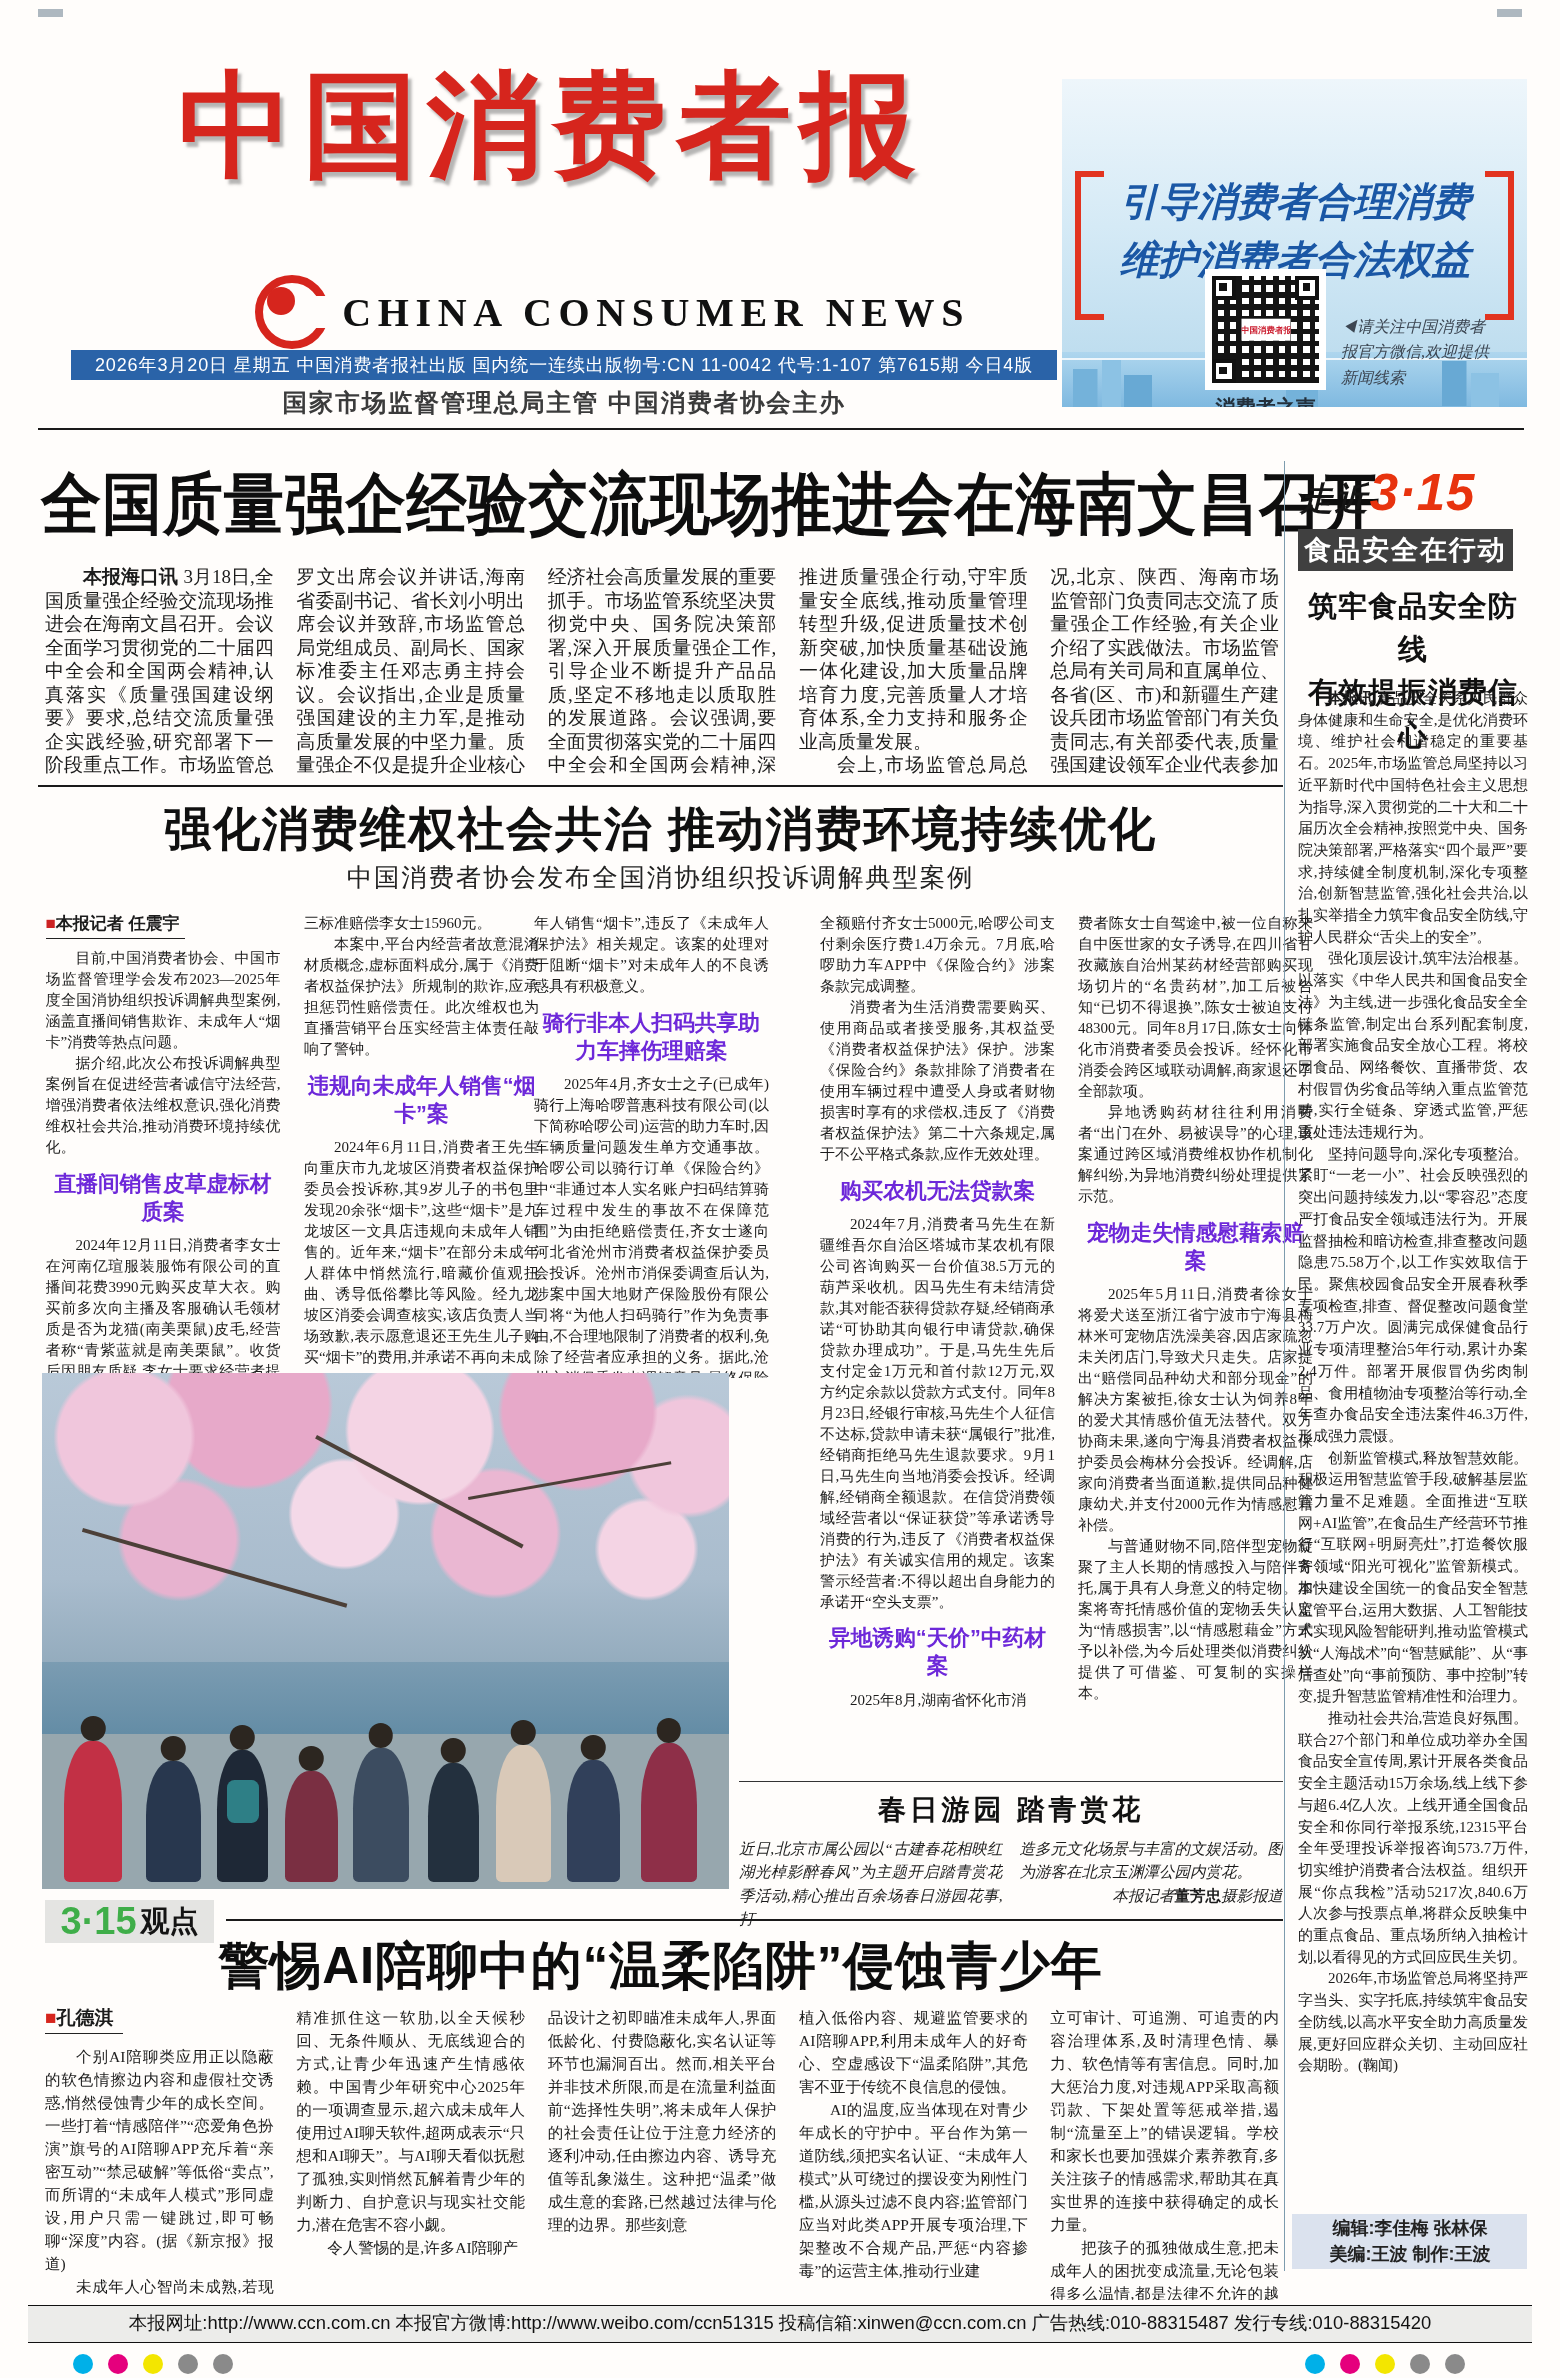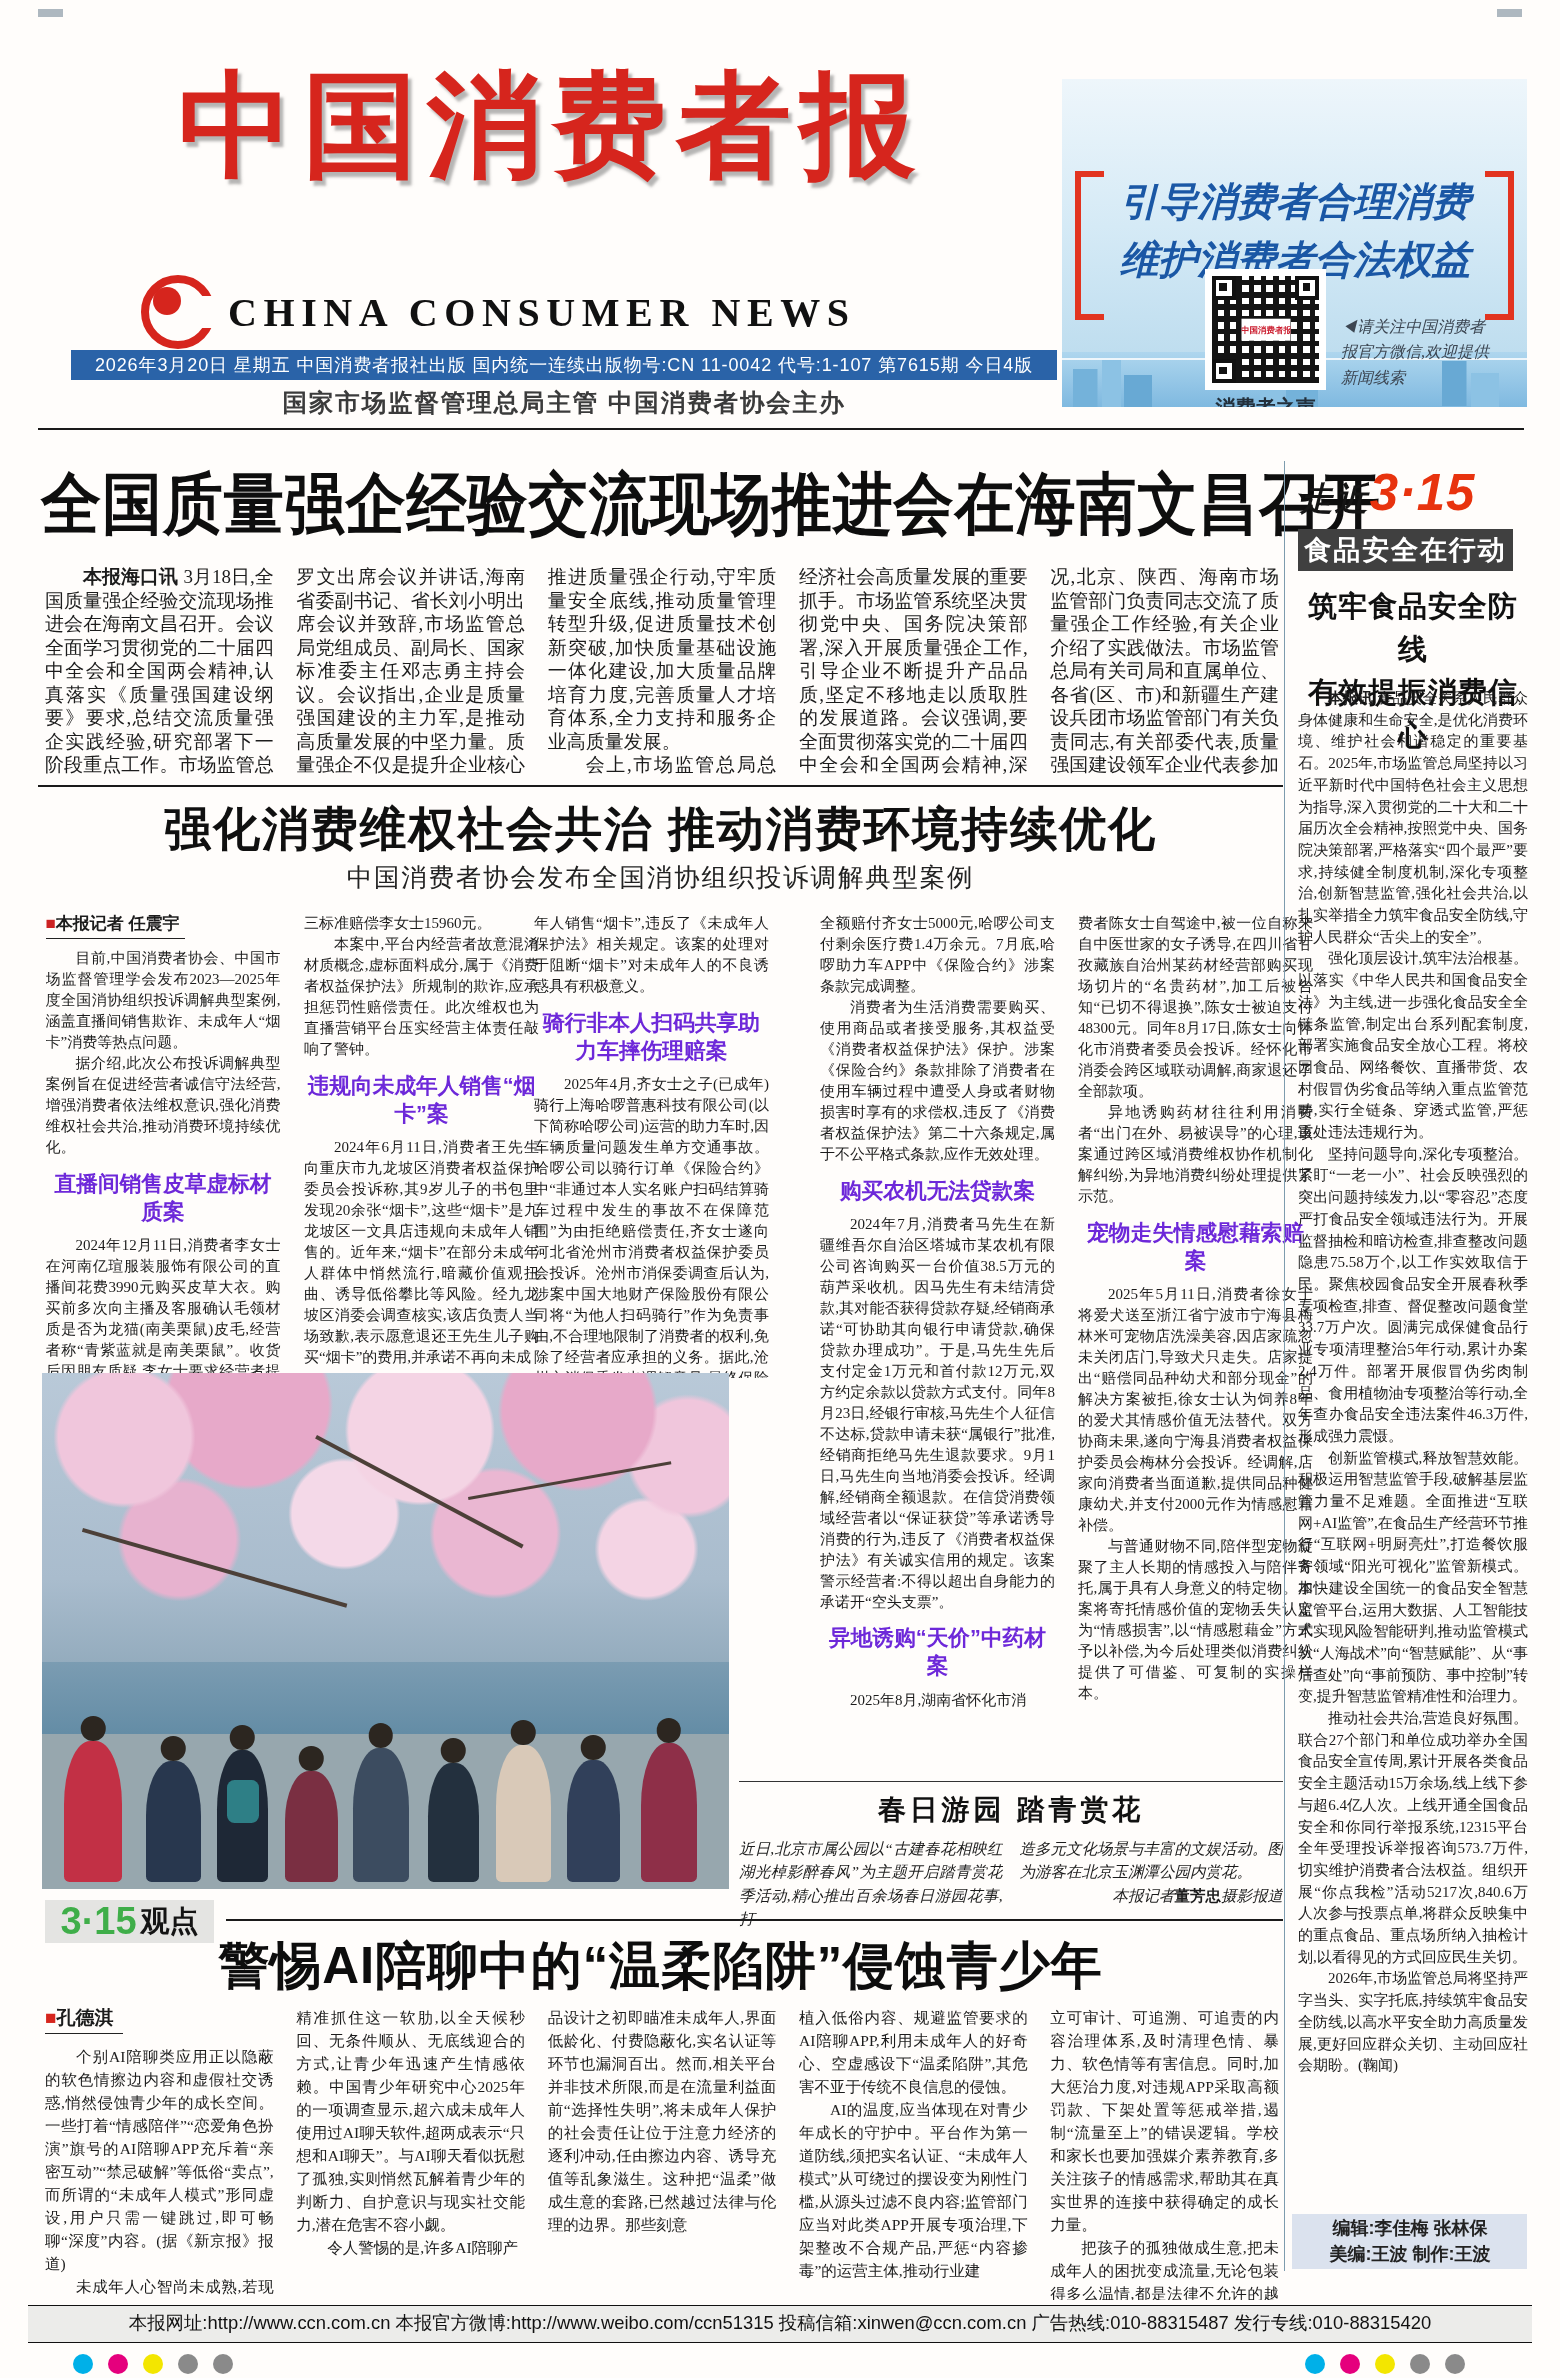--- a/index.html
+++ b/index.html
@@ -4,21 +4,21 @@
 <style>
   html,body{margin:0;padding:0;background:#f2f2f0;}
   .page{position:relative;width:1560px;height:2379px;background:#fffdfb;margin:0 auto;
         font-family:"Liberation Serif",serif;color:#1c1c1c;overflow:hidden;}
   
   .regmark{position:absolute;background:#aeb8c0;}
   .masthead-title{position:absolute;left:104px;top:49px;width:895px;text-align:center;
       font-size:115px;font-weight:900;color:#d6251d;letter-spacing:9.4px;
       font-family:"Liberation Serif",serif;
       text-shadow:3.8px 4.7px 2.8px rgba(110,110,110,.5);white-space:nowrap;}
-  .masthead-en{position:absolute;left:141px;top:275px;width:829px;display:flex;align-items:center;justify-content:flex-start;gap:13px;}
+  .masthead-en{position:absolute;left:141px;top:275px;width:829px;display:flex;align-items:center;justify-content:flex-end;gap:13px;}
   .logo{width:58px;height:58px;border-radius:50%;border:8.5px solid #d6251d;position:relative;flex:0 0 auto;}
   .logo::before{content:"";position:absolute;left:3.8px;top:3.8px;width:28px;height:28px;border-radius:50%;background:#d6251d;}
   .logo::after{content:"";position:absolute;right:-8.5px;top:13px;width:15px;height:32px;background:#fffdfb;}
   .masthead-en-text{font-size:40px;font-weight:bold;letter-spacing:6.6px;color:#111;font-family:"Liberation Serif",serif;white-space:nowrap;}
   .date-bar{position:absolute;left:71px;top:350px;width:986px;height:30px;background:#2a63a8;
       color:#fff;font-family:"Liberation Sans",sans-serif;font-size:18px;line-height:30px;text-align:center;letter-spacing:0.9px;white-space:nowrap;}
   .sponsor-line{position:absolute;left:71px;top:386px;width:986px;text-align:center;
       font-family:"Liberation Sans",sans-serif;font-size:24.5px;font-weight:bold;color:#3b3b3b;letter-spacing:1.9px;}
   
   .promo{position:absolute;left:1062px;top:79px;width:465px;height:328px;
@@ -201,26 +201,26 @@
 
   <div class="lead-headline">全国质量强企经验交流现场推进会在海南文昌召开</div>
   <div class="lead-cols">
     <div class="lead-col">
       <p class="para"><b class="lede">本报海口讯  </b><span>3月18日,全国质量强企经验交流现场推进会在海南文昌召开。会议全面学习贯彻党的二十届四中全会和全国两会精神,认真落实《质量强国建设纲要》要求,总结交流质量强企实践经验,研究部署下一阶段重点工作。市场监管总局党组书记、局长</span></p>
     </div>
     <div class="lead-col">
         <p class="cont">罗文出席会议并讲话,海南省委副书记、省长刘小明出席会议并致辞,市场监管总局党组成员、副局长、国家标准委主任邓志勇主持会议。会议指出,企业是质量强国建设的主力军,是推动高质量发展的中坚力量。质量强企不仅是提升企业核心竞争力的内在要求,更是引领</p>
       </div>
     <div class="lead-col">
+        <p class="cont">经济社会高质量发展的重要抓手。市场监管系统坚决贯彻党中央、国务院决策部署,深入开展质量强企工作,引导企业不断提升产品品质,坚定不移地走以质取胜的发展道路。会议强调,要全面贯彻落实党的二十届四中全会和全国两会精神,深入实施质量强国战略,扎实</p>
+      </div>
+    <div class="lead-col">
       <p class="cont">推进质量强企行动,守牢质量安全底线,推动质量管理转型升级,促进质量技术创新突破,加快质量基础设施一体化建设,加大质量品牌培育力度,完善质量人才培育体系,全力支持和服务企业高质量发展。</p>
       <p class="para">会上,市场监管总局总工程师刘敏通报了质量强企工作进展情</p>
     </div>
-    <div class="lead-col">
-        <p class="cont">经济社会高质量发展的重要抓手。市场监管系统坚决贯彻党中央、国务院决策部署,深入开展质量强企工作,引导企业不断提升产品品质,坚定不移地走以质取胜的发展道路。会议强调,要全面贯彻落实党的二十届四中全会和全国两会精神,深入实施质量强国战略,扎实</p>
-      </div>
     <div class="lead-col">
       <p class="cont"><span>况,北京、陕西、海南市场监管部门负责同志交流了质量强企工作经验,有关企业介绍了实践做法。市场监管总局有关司局和直属单位、各省(区、市)和新疆生产建设兵团市场监管部门有关负责同志,有关部委代表,质量强国建设领军企业代表参加会议。</span><b class="lede">(鞠闻)</b></p>
     </div>
   </div>
 
   <div class="rule2"></div>
 
   <div class="case-head">强化消费维权社会共治  推动消费环境持续优化</div>
   <div class="case-sub">中国消费者协会发布全国消协组织投诉调解典型案例</div>
 

